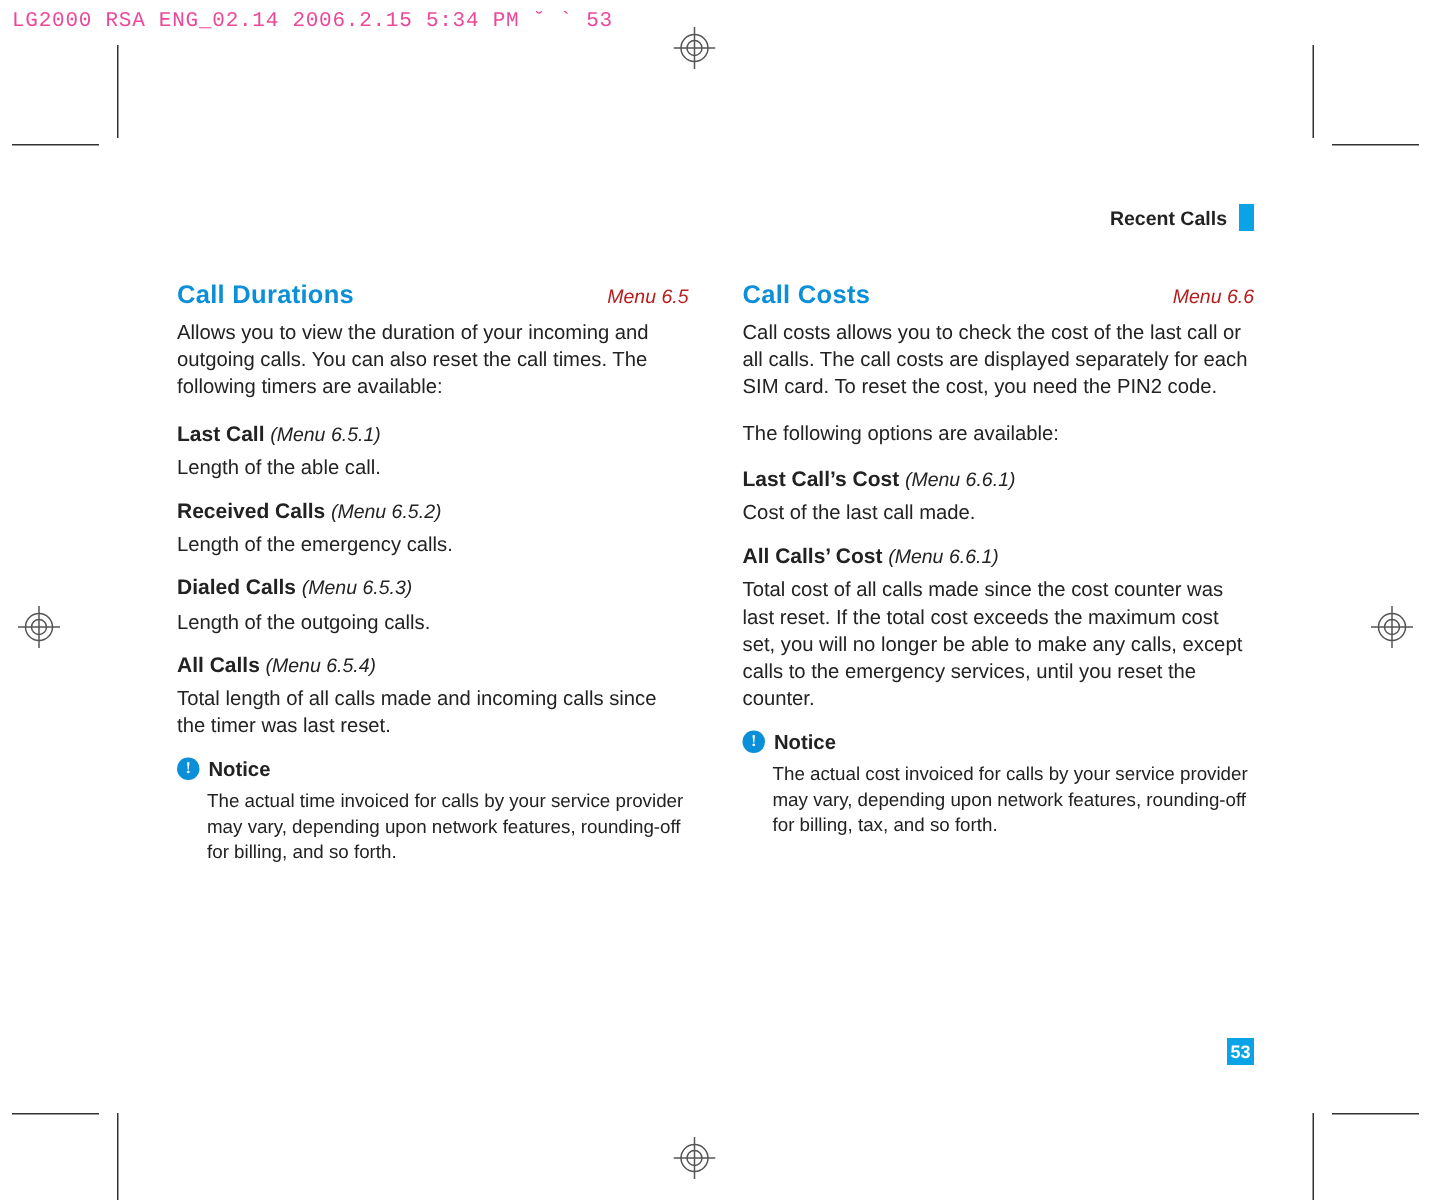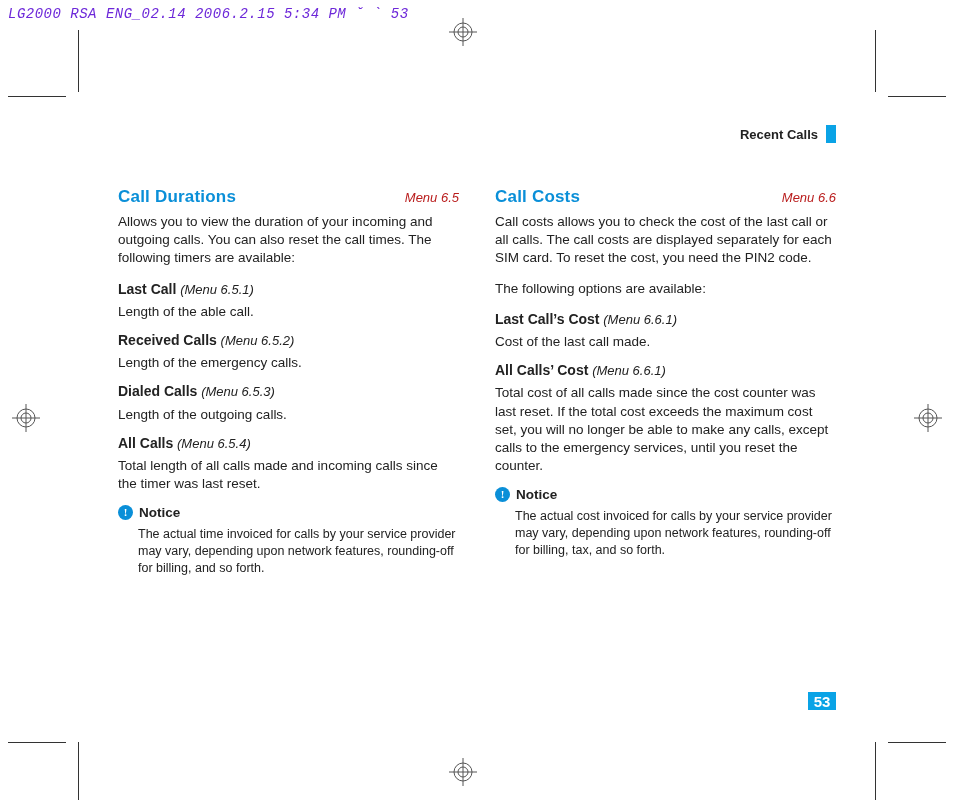--- a/index.html
+++ b/index.html
@@ -4,22 +4,21 @@
 <style>
   * { box-sizing: border-box; margin: 0; padding: 0; }
   html, body { width: 954px; height: 801px; background: #fff; font-family: Arial, Helvetica, sans-serif; }
   .page { position: relative; width: 954px; height: 801px; }
 
   
   .meta-top {
     position: absolute; top: 6px; left: 8px;
     font-family: "Courier New", monospace;
     font-size: 14px; letter-spacing: 0.5px;
-    color: #6d28d9;
-    font-style: italic;
+    color: #ec4899;
   }
 
   
   .crop { position: absolute; background: #333; }
   .crop.tl-h { top: 96px; left: 8px;  width: 58px; height: 1px; }
   .crop.tl-v { top: 30px; left: 78px; width: 1px;  height: 62px; }
   .crop.tr-h { top: 96px; right: 8px; width: 58px; height: 1px; }
   .crop.tr-v { top: 30px; right: 78px; width: 1px; height: 62px; }
 
   
@@ -32,21 +31,21 @@
   
   .reg { position:absolute; width:28px; height:28px; }
   .reg svg { width:28px; height:28px; display:block; }
   .reg.top   { left: 463px; top: 18px; transform: translateX(-50%); }
   .reg.left  { left: 12px;  top: 418px; transform: translateY(-50%); }
   .reg.right { right: 12px; top: 418px; transform: translateY(-50%); }
   .reg.bottom{ left: 463px; top: 772px; transform: translate(-50%,-50%); }
 
   
   .header {
-    position:absolute; top:125px; right:118px;
+    position:absolute; top:136px; right:118px;
     display:flex; align-items:center; gap:8px;
     font-size:13px; font-weight:bold; color:#222;
   }
   .header .sq { width:10px; height:18px; background:#0aa3e6; }
 
   
   .body {
     position:absolute; top:186px; left:118px; right:118px; bottom:110px;
     display:flex; gap:36px;
     color:#222;
@@ -65,22 +64,22 @@
     width:15px; height:15px; border-radius:50%; background:#0a8fd8;
     color:#fff; font-weight:bold; font-size:11px; line-height:15px; text-align:center;
     font-family: Georgia, serif;
   }
   .notice-label { font-weight:bold; font-size:13.5px; }
   .notice-text  { font-size:12.5px; margin:4px 0 0 20px; line-height:1.35; }
 
   
   .pagenum {
     position:absolute; right:118px; top:692px;
-    width:28px; height:18px; background:#0aa3e6;
-    color:#fff; font-size:15px; font-weight:bold;
+    width:18px; height:18px; background:#0aa3e6;
+    color:#fff; font-size:12px; font-weight:bold;
     display:flex; align-items:center; justify-content:center;
   }
 </style>
 </head>
 <body>
 <div class="page">
 
 <div class="meta-top">LG2000 RSA ENG_02.14  2006.2.15 5:34 PM  ˘    ` 53</div>
 
 <div class="crop tl-h"></div>

